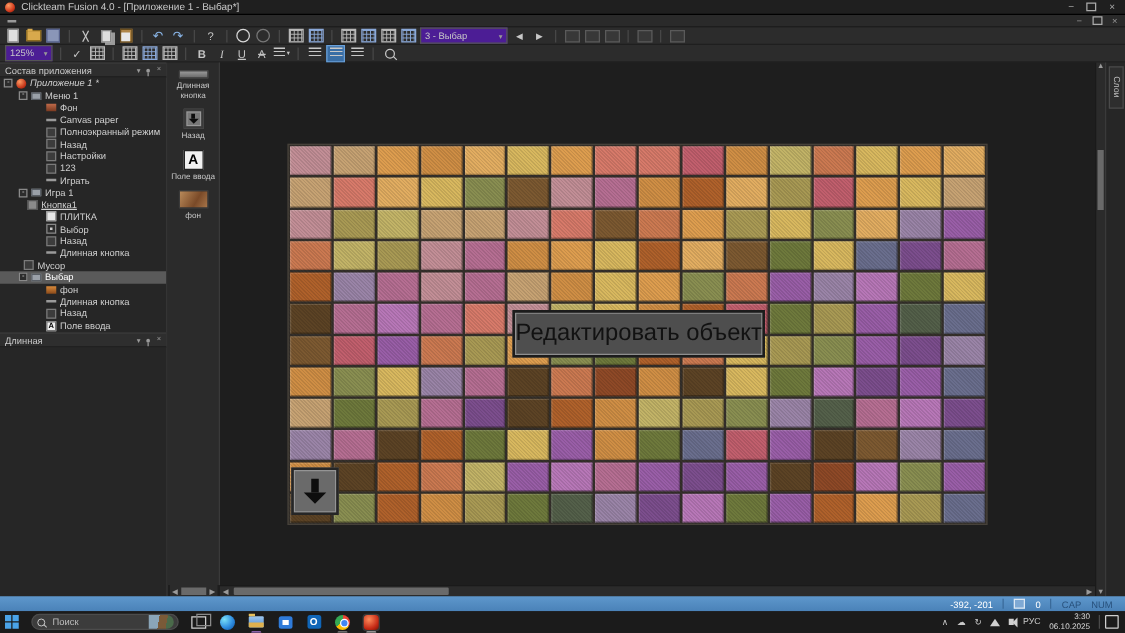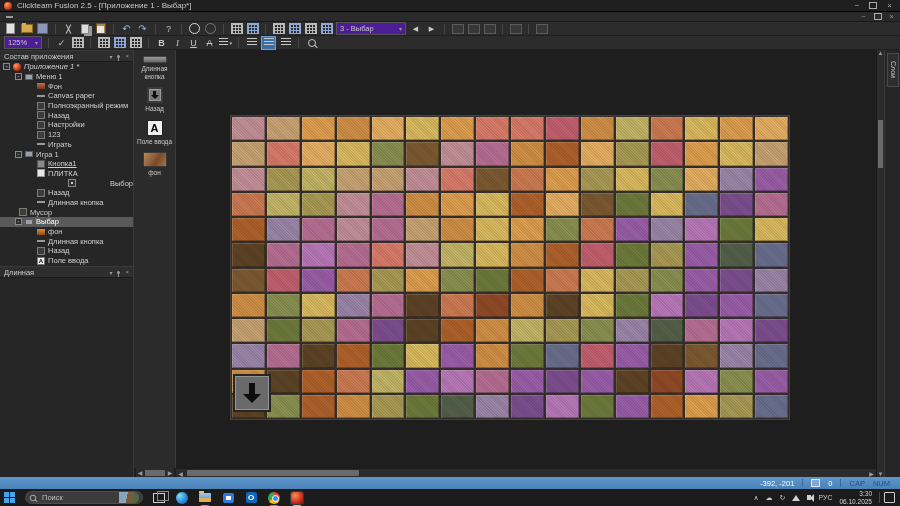--- a/index.html
+++ b/index.html
@@ -171,21 +171,21 @@
   .spk::after{content:'';position:absolute;left:3px;top:-1.5px;border-top:4px solid transparent;border-bottom:4px solid transparent;border-right:4px solid #d0d0d0;}
   .clock{display:flex;flex-direction:column;align-items:flex-end;font-size:6.5px;line-height:7.5px;color:#d8d8d8;}
   .notif{width:12px;height:11px;border-left:1px solid #4a4a4a;padding-left:4px;display:flex;align-items:center;}
   .notif i{width:9px;height:9px;border:1px solid #cfcfcf;border-radius:1px;display:block;}
 </style>
 </head>
 <body>
 
 <div class="abs titlebar">
   <span class="app-ball"></span>
-  <span>Clickteam Fusion 2.5 - [Приложение 1 - Выбар*]</span>
+  <span>Clickteam Fusion 4.0 - [Приложение 1 - Выбар*]</span>
   <span class="wctl">
     <span>−</span>
     <span class="box-glyph"></span>
     <span>×</span>
   </span>
 </div>
 
 <div class="abs menubar">
   <span class="mdi-dash"></span>
   <span class="mdi-ctl">
@@ -369,31 +369,31 @@
       <div class="tree-row" style="padding-left: 27px;">
         <span class="exp-sp"></span>
         <span class="ti ti-line"></span>
         <span class="tree-label">Играть</span>
       </div>
       <div class="tree-row" style="padding-left: 15px;">
         <span class="exp">-</span>
         <span class="ti ti-frame"></span>
         <span class="tree-label">Игра 1</span>
       </div>
-      <div class="tree-row" style="padding-left: 27px; text-decoration: underline;">
+      <div class="tree-row" style="padding-left: 12px; text-decoration: underline;">
         <span class="exp-sp"></span>
         <span class="ti ti-box-gray"></span>
         <span class="tree-label">Кнопка1</span>
       </div>
       <div class="tree-row" style="padding-left: 27px;">
         <span class="exp-sp"></span>
         <span class="ti ti-box-white"></span>
         <span class="tree-label">ПЛИТКА</span>
       </div>
-      <div class="tree-row" style="padding-left: 27px; justify-content: space-between;">
+      <div class="tree-row" style="padding-left: 27px;">
         <span class="exp-sp"></span>
         <span class="ti ti-box-dot"></span>
         <span class="tree-label">Выбор</span>
       </div>
       <div class="tree-row" style="padding-left: 27px;">
         <span class="exp-sp"></span>
         <span class="ti ti-box"></span>
         <span class="tree-label">Назад</span>
       </div>
       <div class="tree-row" style="padding-left: 27px;">
@@ -653,20 +653,23 @@
       <div class="tile" style="background: rgb(154, 132, 167);"></div>
       <div class="tile" style="background: rgb(124, 78, 141);"></div>
       <div class="tile" style="background: rgb(183, 119, 183);"></div>
       <div class="tile" style="background: rgb(110, 121, 60);"></div>
       <div class="tile" style="background: rgb(153, 94, 167);"></div>
       <div class="tile" style="background: rgb(175, 97, 43);"></div>
       <div class="tile" style="background: rgb(221, 157, 79);"></div>
       <div class="tile" style="background: rgb(168, 153, 84);"></div>
       <div class="tile" style="background: rgb(106, 110, 141);"></div>
     </div>
+  <div class="edit-btn">
+    <span>Редактировать объект</span>
+  </div>
   <div class="back-btn">
     <span class="stem"></span>
     <span class="head"></span>
   </div>
 </div>
 
 <div class="abs mini-hscroll">
   <span class="ar">◀</span>
   <span class="thumb"></span>
   <span class="ar">▶</span>

